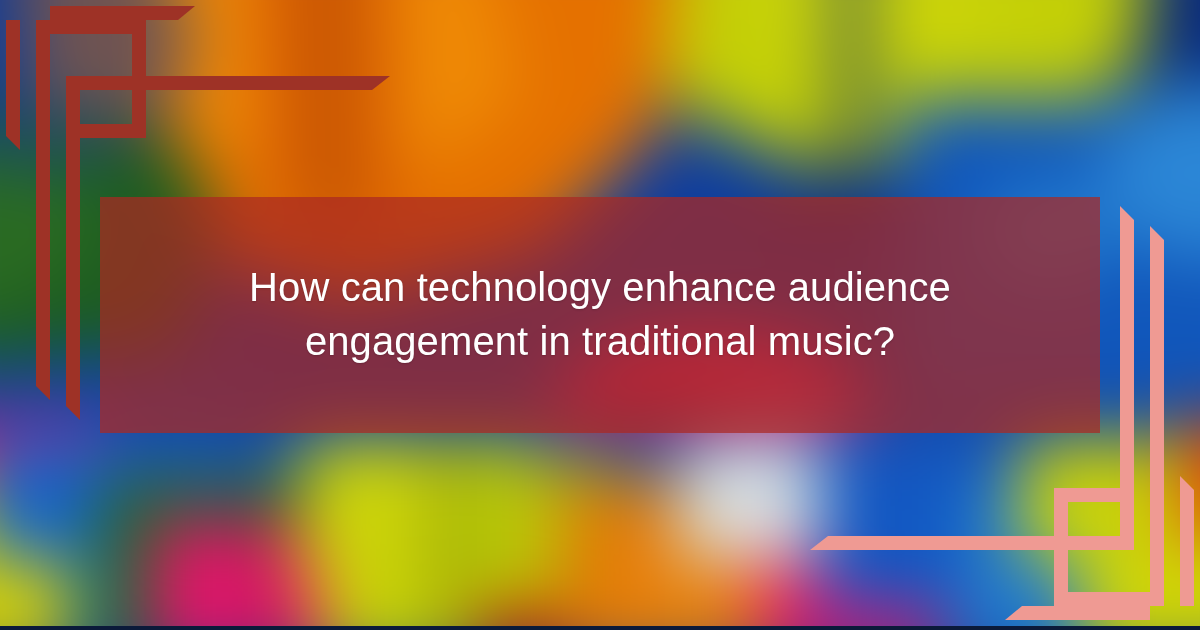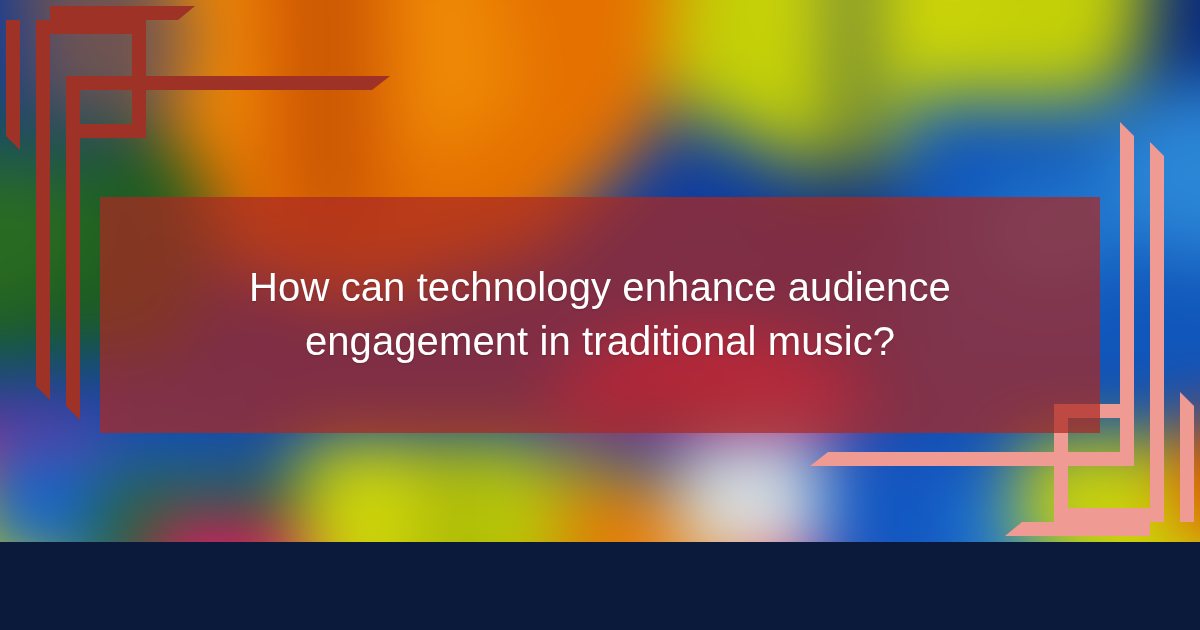--- a/index.html
+++ b/index.html
@@ -3,21 +3,21 @@
 <meta charset="utf-8">
 <style>
   html, body {
     margin: 0;
     padding: 0;
     background: #0b1a3a;
   }
   #canvas {
     position: relative;
     width: 1200px;
-    height: 542px;
+    height: 626px;
     overflow: hidden;
     font-family: "Liberation Sans", sans-serif;
   }
 
   
   .bg-layer {
     position: absolute;
     inset: 0;
     overflow: hidden;
   }

